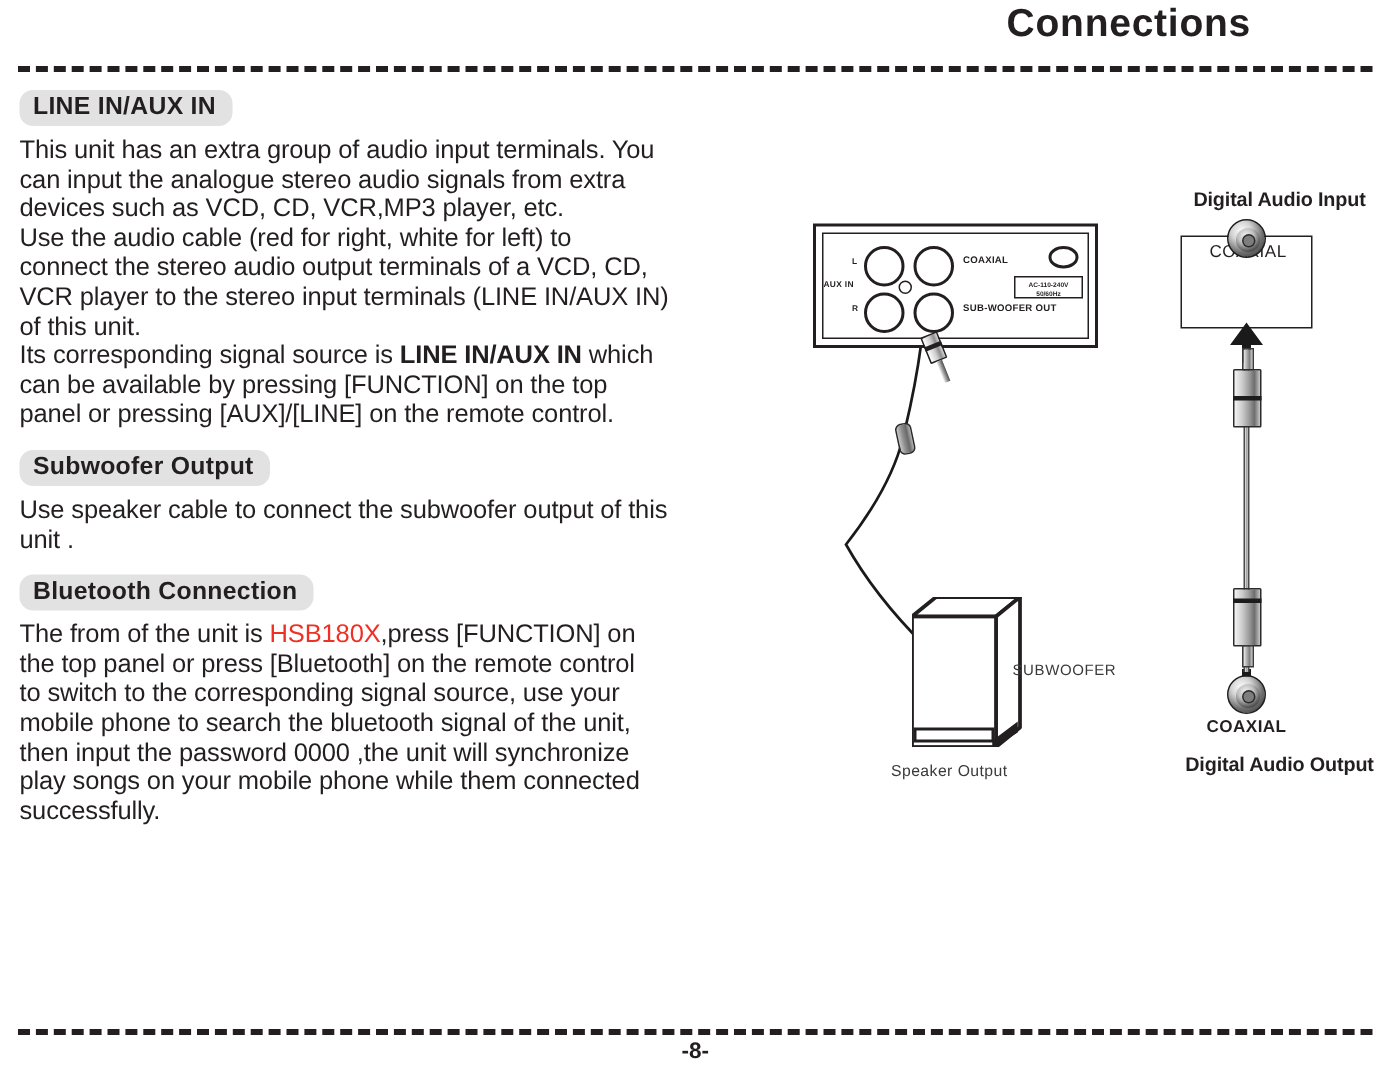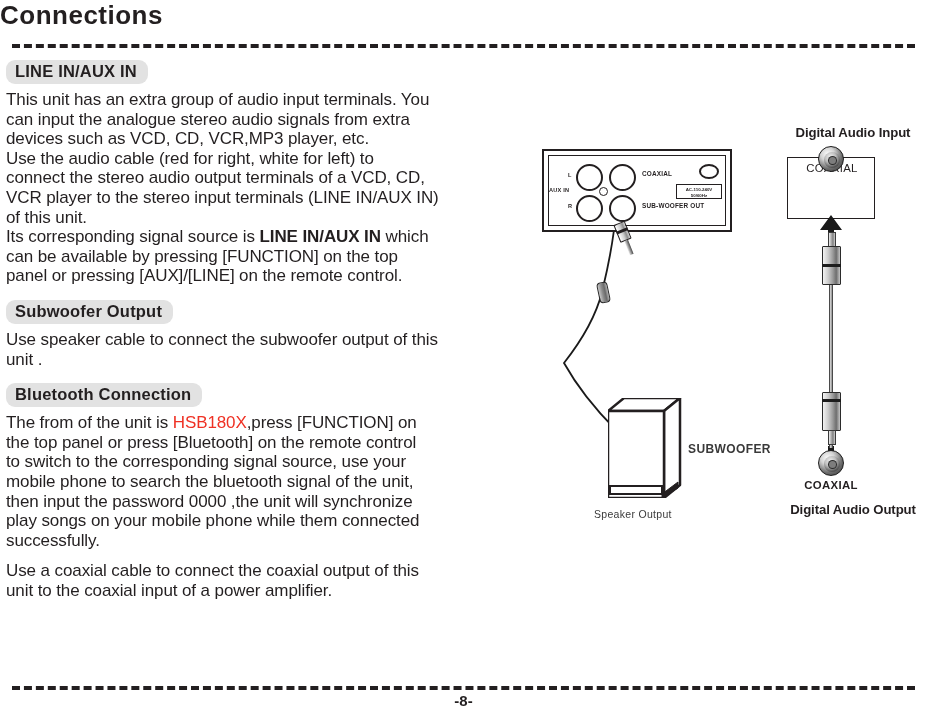--- a/index.html
+++ b/index.html
@@ -12,21 +12,21 @@
     position: relative;
     font-family: "Liberation Sans", sans-serif;
     color: #1a1a1a;
     overflow: hidden;
   }
 
   
   #page-title {
     position: absolute;
     top: 0px; left: 0; width: 834px;
-    text-align: left;
+    text-align: right;
     font-size: 26px;
     font-weight: bold;
     letter-spacing: 0.5px;
     color: #231f20;
     line-height: 30px;
   }
   .rule {
     position: absolute;
     left: 12px; width: 903px;
     height: 0;
@@ -40,21 +40,21 @@
     top: 692px; left: 0; width: 927px;
     text-align: center;
     font-size: 15px;
     font-weight: bold;
     color: #231f20;
   }
 
   
   #left-column {
     position: absolute;
-    left: 6px; top: 60px;
+    left: 13px; top: 60px;
     width: 530px;
   }
   .section-badge {
     display: inline-block;
     background: #e2e2e2;
     border-radius: 9px;
     padding: 2px 11px 3px 9px;
     font-size: 16.5px;
     font-weight: bold;
     color: #231f20;
@@ -186,23 +186,23 @@
   }
 
   
   #subwoofer {
     position: absolute;
     left: 72px; top: 278px;
     width: 80px; height: 100px;
   }
   #lbl-subwoofer {
     position: absolute;
-    left: 80px; top: 44px;
-    font-size: 12px;
-    font-weight: bold;
+    left: 67px; top: 44px;
+    font-size: 10px;
+    font-weight: normal;
     color: #3a3a3a;
     letter-spacing: 0.4px;
     white-space: nowrap;
   }
   #lbl-speaker-output {
     position: absolute;
     left: 58px; top: 388px;
     font-size: 10.5px;
     font-weight: normal;
     color: #3a3a3a;
@@ -352,22 +352,20 @@
     <span class="section-badge">Bluetooth Connection</span>
   </div>
   <p class="body-text"><span>The from of the unit is </span><span class="model-red">HSB180X</span><span>,press [FUNCTION] on
 the top panel or press [Bluetooth] on the remote control
 to switch to the corresponding signal source, use your
 mobile phone to search the bluetooth signal of the unit,
 then input the password 0000 ,the unit will synchronize
 play songs on your mobile phone while them connected
 successfully.</span></p>
 
-  <p class="body-text"><span>Use a coaxial cable to connect the coaxial output of this
-unit to the coaxial input of a power amplifier.</span></p>
 
 </div>
 
 <div id="diagram">
 
   <svg id="cable-svg" viewBox="0 0 391 430">
     <path d="M 78 110 C 74 140, 70 155, 66 172 C 60 196, 46 220, 28 243 C 42 268, 62 292, 80 310" fill="none" stroke="#1a1a1a" stroke-width="1.8"></path>
   </svg>
 
   <div id="rear-panel">

